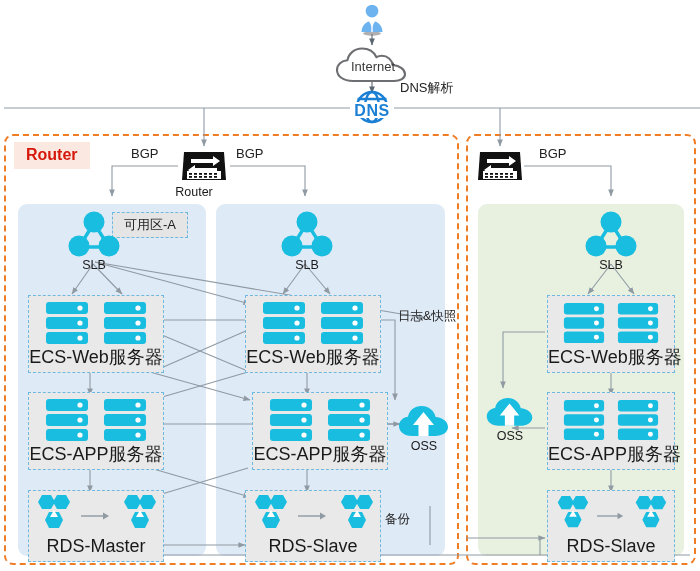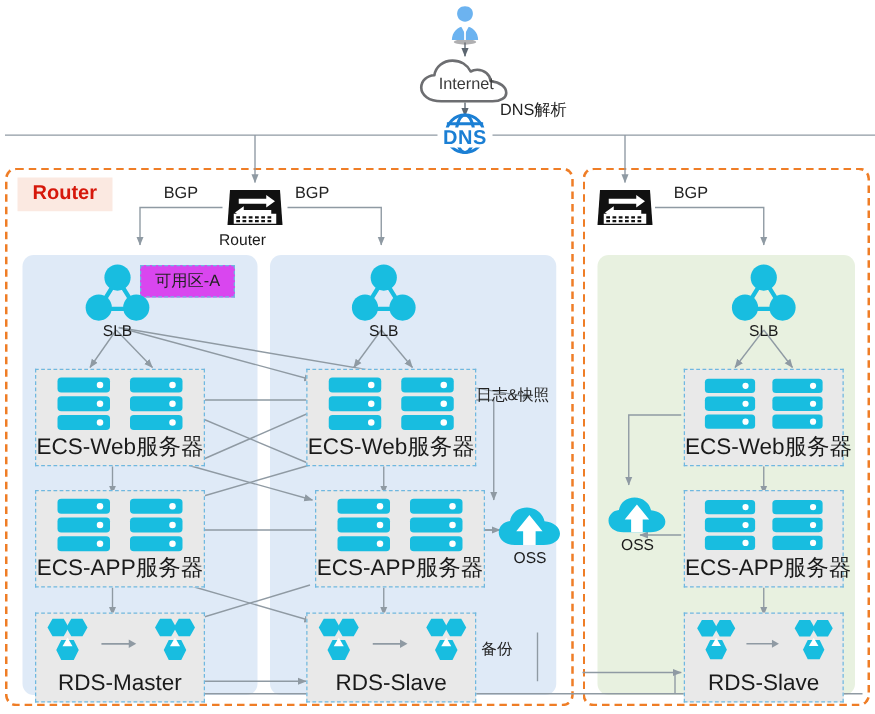--- a/index.html
+++ b/index.html
@@ -57,21 +57,21 @@
     background:#fbe9e1;
     color:#d6180b;
     font-size:16px;
     font-weight:bold;
     padding:5px 12px 6px 12px;
     line-height:1;
     white-space:nowrap;
   }
   .zonechip{
     position:absolute;
-    background:#d946ef;
+    background:#e5e5e5;
     border:1px dashed #6fb8e0;
     color:#222;
     font-size:13px;
     padding:5px 11px 6px 11px;
     line-height:1;
     white-space:nowrap;
     box-sizing:border-box;
   }
 
   
@@ -563,16 +563,16 @@
   <div class="abs" style="left:484px;top:390px;width:52px;height:40px;">
     <svg viewBox="0 0 56 42" width="52" height="40">
       <path d="M16,38 C8,38 3,33.5 3,28 C3,23 7,19.3 12,18.8
                C13,12.5 18.5,8 25.5,8 C32.5,8 38.5,12.8 39.6,19
                C46.5,19.5 52,23.5 52,29 C52,34.2 46.5,38 39,38 Z" fill="#18bde0"></path>
       <path d="M27.5,14 L38,27 L32.5,27 L32.5,38 L22.5,38 L22.5,27 L17,27 Z" fill="#ffffff"></path>
     </svg>
   </div>
   <div class="caption" style="left:484px;top:430px;width:52px;">OSS</div>
 
-  <div class="lbl cn" style="left:381px;top:310px;">日志&amp;快照</div>
+  <div class="lbl cn" style="left:398px;top:310px;">日志&amp;快照</div>
   <div class="lbl cn" style="left:385px;top:513px;">备份</div>
 
 </div>
 
 </body></html>

